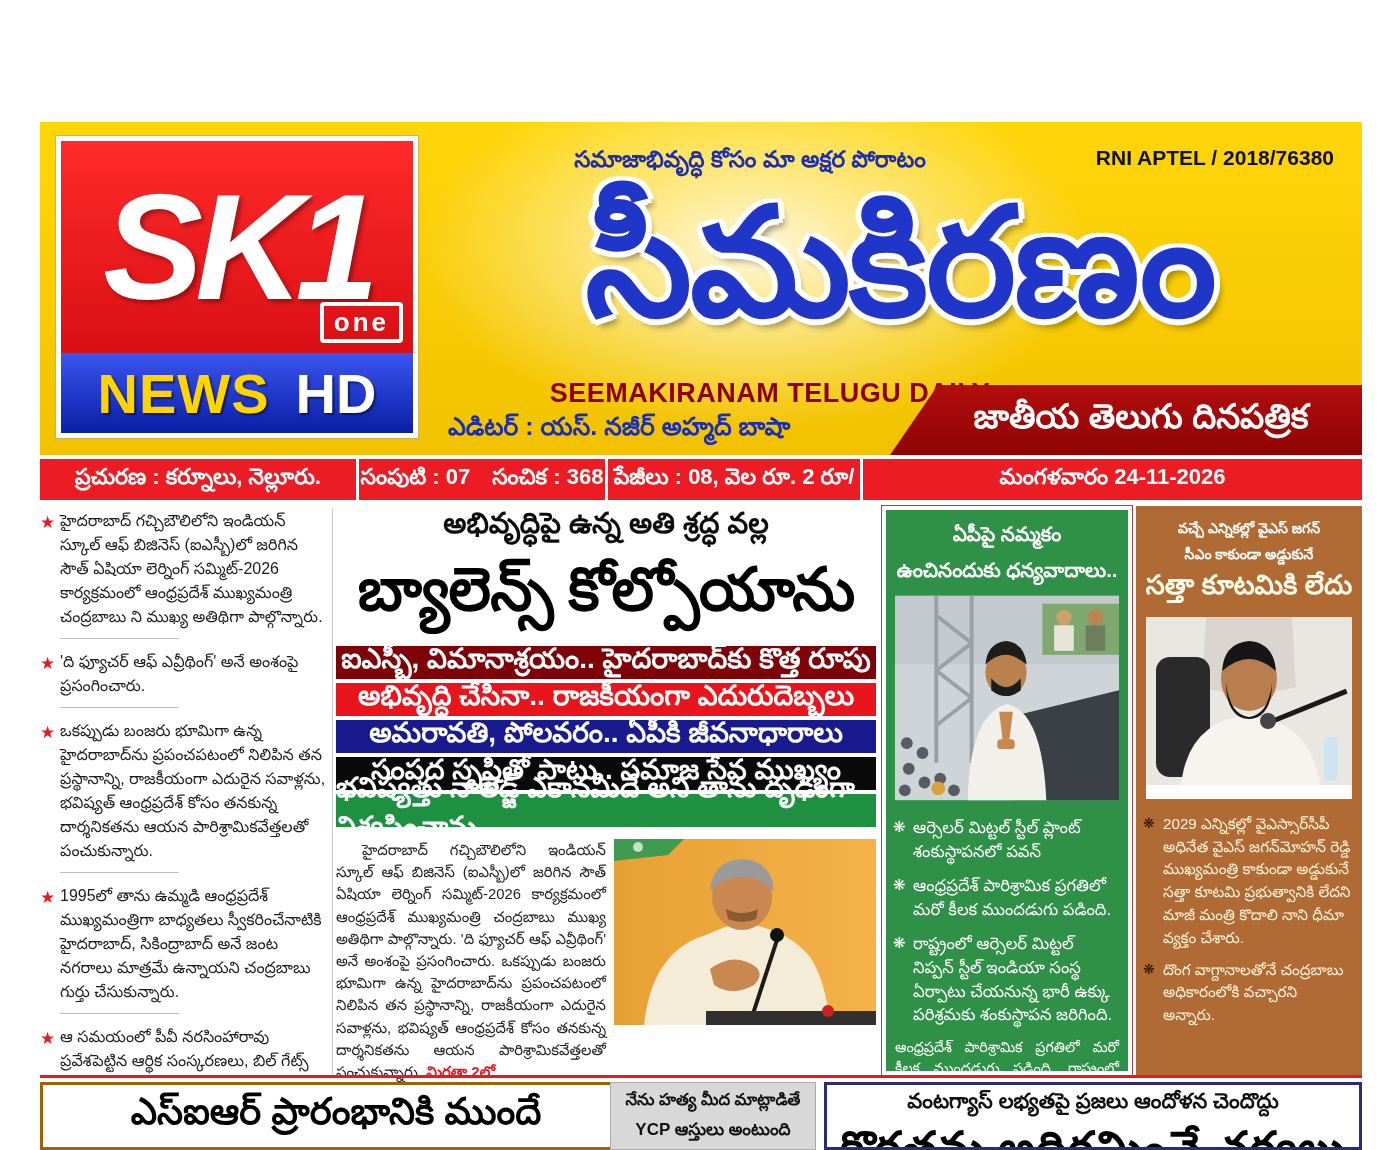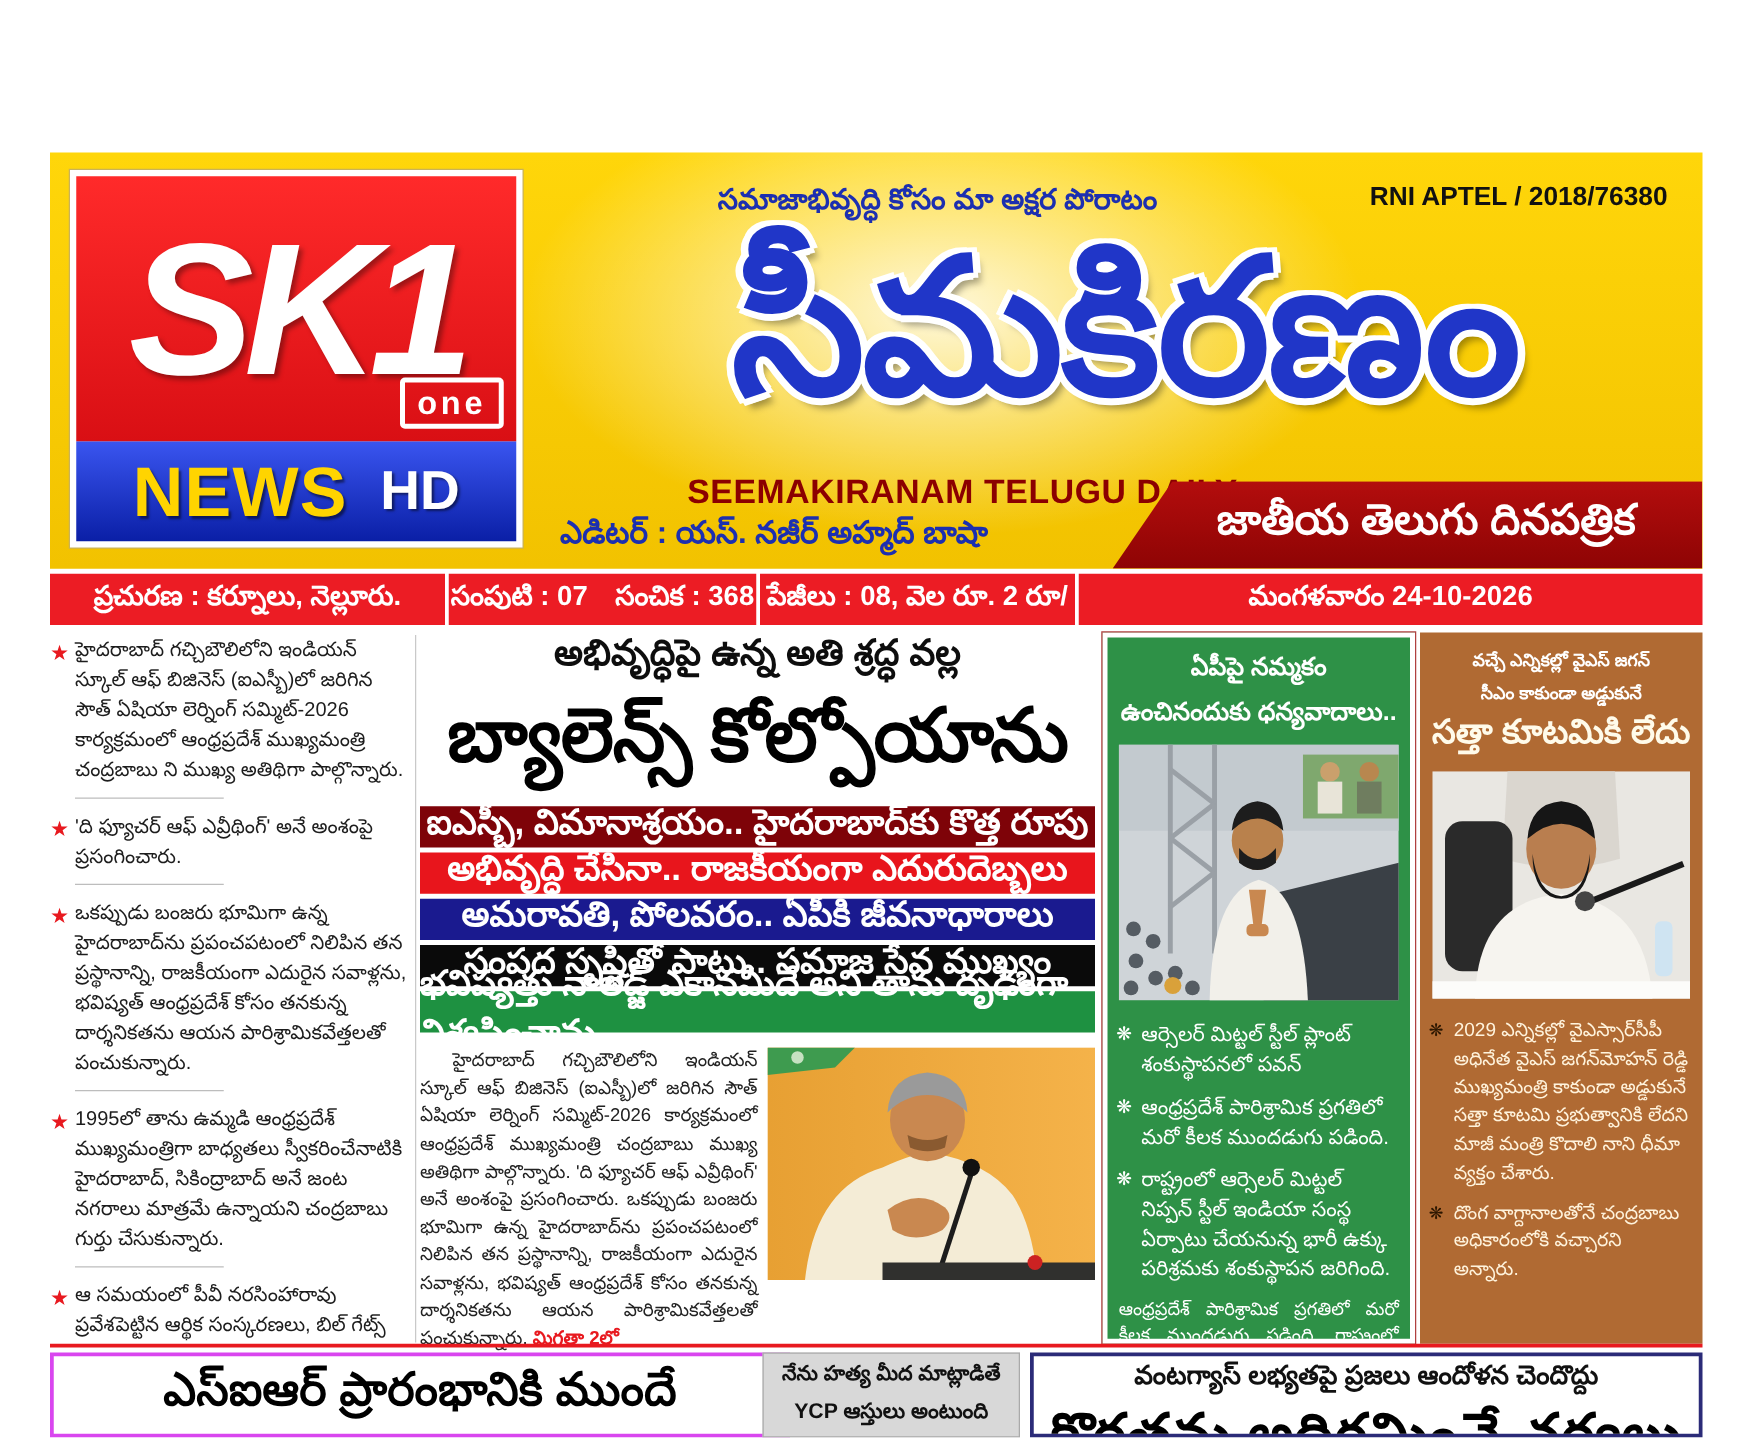--- a/index.html
+++ b/index.html
@@ -17,21 +17,21 @@
   .sk1-red { position:relative; width:100%; height:212px; background:linear-gradient(#ff2a2a,#d90f14);
     display:flex; align-items:center; justify-content:center; }
   .sk1-main { color:#fff; font-weight:bold; font-style:italic; font-size:150px; letter-spacing:-8px;
     line-height:1; text-shadow:3px 3px 4px rgba(0,0,0,.35); }
   .sk1-one { position:absolute; right:10px; bottom:10px; border:4px solid #fff; color:#fff;
     font-size:26px; font-weight:bold; letter-spacing:3px; padding:1px 10px; border-radius:4px; }
   .sk1-blue { width:100%; height:80px; background:linear-gradient(#3a55f0,#0a1fa6);
     display:flex; align-items:center; justify-content:center; gap:26px; }
   .sk1-news { color:#FFD400; font-size:56px; font-weight:900; letter-spacing:1px;
     text-shadow:2px 2px 2px rgba(0,0,0,.5); }
-  .sk1-hd { color:#fff; font-size:44px; font-weight:900; text-shadow:2px 2px 2px rgba(0,0,0,.5); }
+  .sk1-hd { color:#fff; font-size:56px; font-weight:900; text-shadow:2px 2px 2px rgba(0,0,0,.5); }
 
   .tagline { position:absolute; left:430px; top:24px; width:560px; text-align:center;
     color:#1C2FB0; font-size:23px; font-weight:bold; }
   .mast-title { position:absolute; left:390px; top:38px; width:940px; text-align:center;
     color:#2036c8; font-size:152px; font-weight:900; line-height:1.35; letter-spacing:-2px;
     text-shadow:-4px -4px 0 #fff, 4px -4px 0 #fff, -4px 4px 0 #fff, 4px 4px 0 #fff,
                  0 6px 0 #fff, 6px 0 0 #fff, -6px 0 0 #fff, 6px 8px 6px rgba(0,0,0,.35);
     white-space:nowrap; overflow:hidden; }
   .mast-sub { position:absolute; left:470px; top:256px; width:520px; text-align:center;
     color:#8B0000; font-size:27px; font-weight:800; letter-spacing:.5px; }
@@ -95,21 +95,21 @@
   .brown-h3 { color:#FFFBEA; font-size:27px; font-weight:900; text-align:center; margin-top:2px; }
   .brown-photo { width:100%; height:182px; margin-top:10px; }
   .brown-bullets { margin-top:10px; }
   .b-item { position:relative; color:#FFF3DC; font-size:15.2px; line-height:1.5;
     padding:0 0 9px 18px; }
   .b-flake { position:absolute; left:-2px; top:0; font-size:14px; color:#2b1600; }
 
   
   .redline { position:absolute; left:40px; top:1075px; width:1322px; height:3px; background:#E8191F; }
   .bot-left { position:absolute; left:40px; top:1082px; width:592px; height:68px;
-    background:#fff; border:3px solid #d946ef; display:flex; align-items:center; justify-content:center; }
+    background:#fff; border:3px solid #a16207; display:flex; align-items:center; justify-content:center; }
   .bot-left span { font-size:37px; font-weight:800; color:#000; }
   .bot-gray { position:absolute; left:610px; top:1082px; width:206px; height:68px;
     background:#D8D8D8; border:1px solid #aaa; text-align:center; padding-top:7px; }
   .bot-gray .l1 { font-size:16.5px; font-weight:bold; color:#111; }
   .bot-gray .l2 { font-size:17px; font-weight:bold; color:#111; margin-top:7px; }
   .bot-right { position:absolute; left:824px; top:1082px; width:538px; height:68px;
     background:#fff; border:3px solid #2B2B78; text-align:center; overflow:hidden; }
   .bot-right .kick { font-size:21px; font-weight:bold; color:#111; margin-top:4px; }
   .bot-right .big { font-size:46px; font-weight:900; color:#000; margin-top:3px; white-space:nowrap; }
 </style>
@@ -139,21 +139,21 @@
     </div>
   </div>
 
   <div class="infobar">
     <div class="cell c1">ప్రచురణ : కర్నూలు, నెల్లూరు.</div>
     <div class="cell c3">
       <span>సంపుటి : 07</span>
       <span>సంచిక : 368</span>
     </div>
     <div class="cell c4">పేజీలు : 08,  వెల రూ. 2 రూ/</div>
-    <div class="cell c5">మంగళవారం 24-10-2026</div>
+    <div class="cell c5">మంగళవారం 24-11-2026</div>
   </div>
 
   <div class="vrule" style="left:332px;"></div>
 
   <div class="leftcol">
     <div class="lc-item">
       <span class="lc-star">★</span>
       <span>హైదరాబాద్ గచ్చిబౌలిలోని ఇండియన్ స్కూల్ ఆఫ్ బిజినెస్ (ఐఎస్బీ)లో జరిగిన సౌత్ ఏషియా లెర్నింగ్ సమ్మిట్-2026 కార్యక్రమంలో ఆంధ్రప్రదేశ్ ముఖ్యమంత్రి చంద్రబాబు ని ముఖ్య అతిథిగా పాల్గొన్నారు.</span>
     </div>
     <div class="lc-item">

